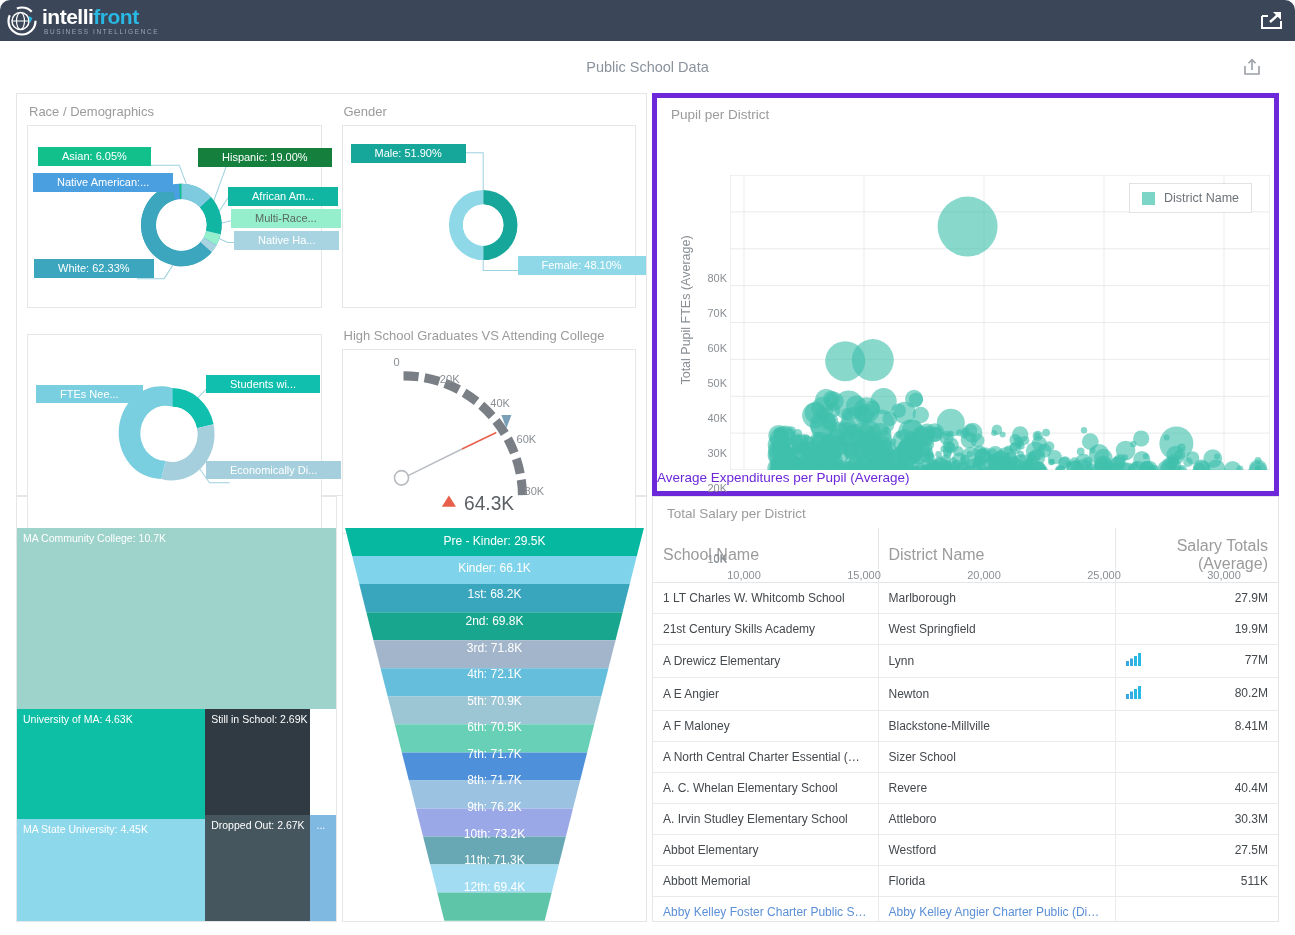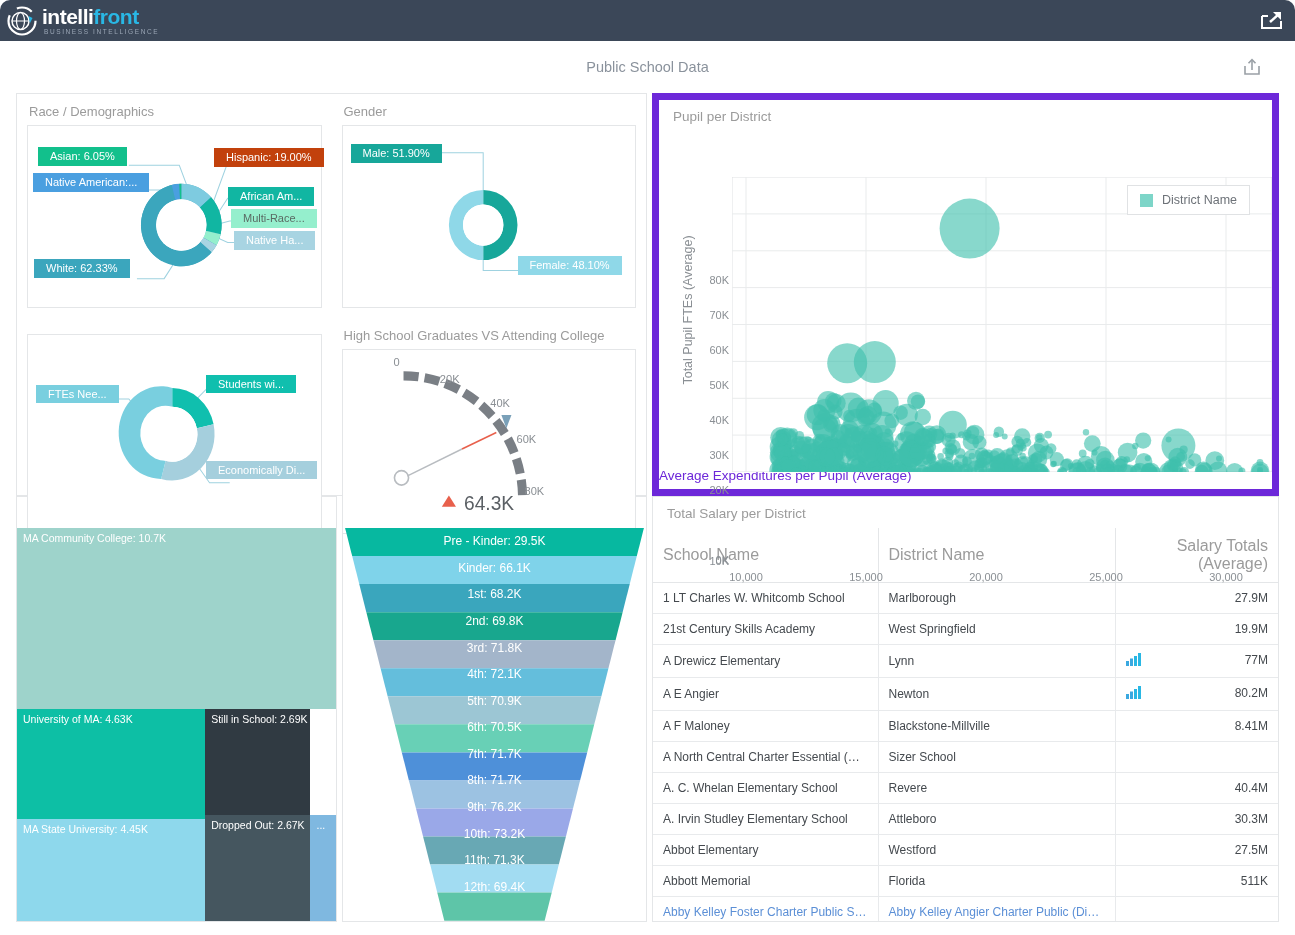--- a/index.html
+++ b/index.html
@@ -66,26 +66,26 @@
     grid-template-columns: 1fr 1fr;
     grid-template-rows: 1fr 1fr;
     padding: 0;
   }
   .subpanel { padding: 8px 10px 10px 10px; display: flex; flex-direction: column; }
   .sub-title { font-size: 13px; color: #9b9b9b; margin: 2px 0 6px 2px; }
   .sub-body { flex: 1; border: 1px solid #e4e6e8; position: relative; background: #fff; }
 
   
   .dlabel {
-    position: absolute; font-size: 11px; color: #fff; padding: 3px 12px;
+    position: absolute; font-size: 11px; color: #fff; padding: 3px 24px;
     white-space: nowrap; line-height: 1.15;
   }
 
   
-  .scatter-panel { border: 7px solid #6d28d9; display: flex; flex-direction: column; }
+  .scatter-panel { border: 5px solid #6d28d9; display: flex; flex-direction: column; }
   .scatter-area { flex: 1; position: relative; }
   .ylabel {
     position: absolute; left: 4px; top: 50%;
     transform: translateY(-50%) rotate(-90deg); transform-origin: center;
     font-size: 12.5px; color: #8a8f94; white-space: nowrap;
   }
   .xlabel {
     position: absolute; bottom: 6px; left: 0; right: 0; text-align: left;
     font-size: 13.5px; color: #6d28d9;
   }
@@ -200,21 +200,21 @@
                 <path d="M0,0 L35,19.5 A40,40 0 0,1 30,26.5 L18.8,16.6 A25,25 0 0,0 21.9,12.2 Z" fill="#a8d4e2"></path>
                 <path d="M0,0 L30,26.5 A40,40 0 1,1 -9.5,-38.9 L-5.9,-24.3 A25,25 0 1,0 18.8,16.6 Z" fill="#3ba6bd"></path>
                 <path d="M0,0 L-9.5,-38.9 A40,40 0 0,1 -2,-39.9 L-1.3,-24.9 A25,25 0 0,0 -5.9,-24.3 Z" fill="#4a9fe0"></path>
                 <path d="M0,0 L-2,-39.9 A40,40 0 0,1 0,-40 L0,-25 A25,25 0 0,0 -1.3,-24.9 Z" fill="#12c08c"></path>
               </g>
               <circle cx="0" cy="0" r="25" fill="#fff"></circle>
             </g>
           </svg>
           <div class="dlabel" style="left:10px;top:21px;background:#12c08c;">Asian: 6.05%</div>
           <div class="dlabel" style="left:5px;top:47px;background:#4a9fe0;">Native American:...</div>
-          <div class="dlabel" style="left:186px;top:22px;background:#c2410c;">Hispanic: 19.00%</div>
+          <div class="dlabel" style="left:170px;top:22px;background:#15803d;">Hispanic: 19.00%</div>
           <div class="dlabel" style="left:200px;top:61px;background:#11b6a2;">African Am...</div>
           <div class="dlabel" style="left:203px;top:83px;background:#95efcd;color:#5a6a63;">Multi-Race...</div>
           <div class="dlabel" style="left:206px;top:105px;background:#a8d4e2;">Native Ha...</div>
           <div class="dlabel" style="left:6px;top:133px;background:#3ba6bd;">White: 62.33%</div>
         </div>
       </div>
 
       <div class="subpanel">
         <div class="sub-title">Gender</div>
         <div class="sub-body">

